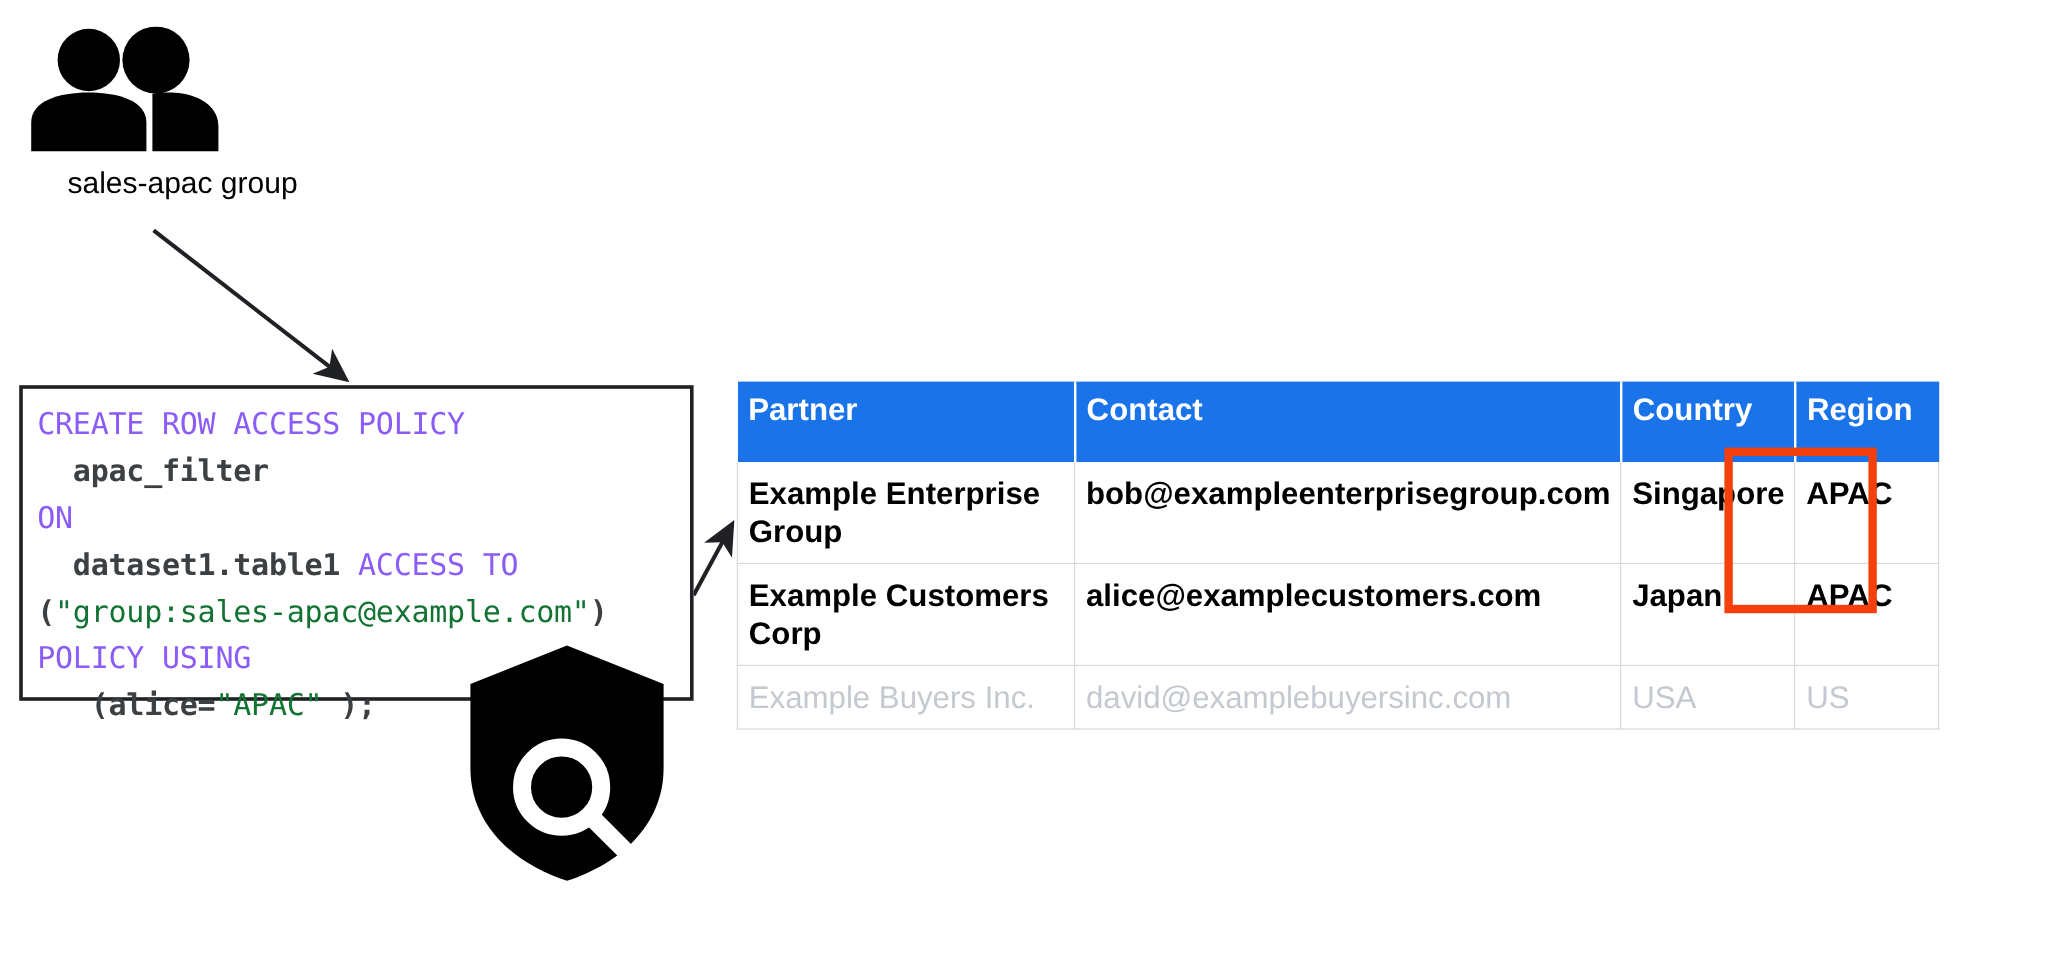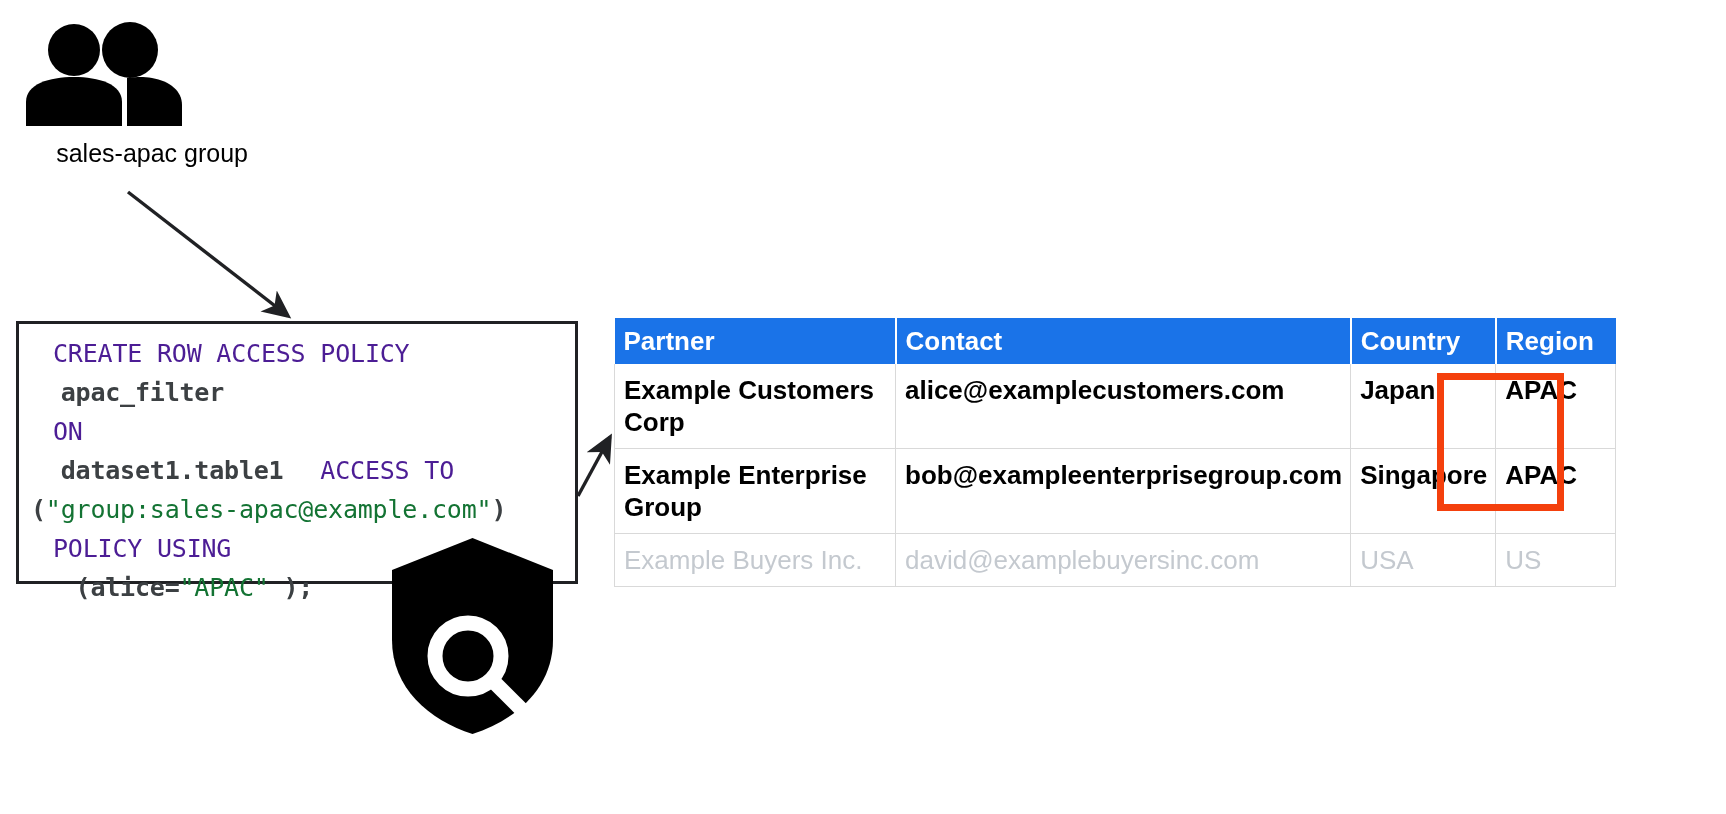--- a/index.html
+++ b/index.html
@@ -61,21 +61,21 @@
     padding: 10px 12px 0 12px;
   }
   #code-text {
     font-family: "DejaVu Sans Mono", "Liberation Mono", monospace;
     font-size: 25px;
     line-height: 39px;
     white-space: pre;
     color: #3c4043;
     letter-spacing: -0.2px;
   }
-  .kw { color: #4c1d95; margin-left: 22px; }
+  .kw { color: #8b5cf6; }
   .str { color: #137333; }
   .pln { color: #3c4043; font-weight: bold; }
 
   
   #shield-icon {
     position: absolute;
     left: 390px;
     top: 536px;
     width: 165px;
     height: 200px;
@@ -96,21 +96,21 @@
     vertical-align: top;
     padding: 10px 8px 10px 9px;
     font-size: 26px;
     line-height: 32px;
     box-sizing: border-box;
   }
   #partner-table thead th {
     background: #1a73e8;
     color: #ffffff;
     font-weight: bold;
-    height: 46px;
+    height: 67px;
     padding-top: 7px;
     padding-bottom: 7px;
     border: none;
   }
   #partner-table thead th.sep {
     border-left: 2px solid #ffffff;
   }
   #partner-table tbody td {
     border: 1px solid #d9d9d9;
     border-top: none;
@@ -195,29 +195,29 @@
   <thead>
     <tr>
       <th>Partner</th>
       <th class="sep">Contact</th>
       <th class="sep">Country</th>
       <th class="sep">Region</th>
     </tr>
   </thead>
   <tbody>
     <tr class="active">
+      <td>Example Enterprise Group</td>
+      <td>bob@exampleenterprisegroup.com</td>
+      <td>Singapore</td>
+      <td>APAC</td>
+    </tr>
+    <tr class="active">
       <td>Example Customers Corp</td>
       <td>alice@examplecustomers.com</td>
       <td>Japan</td>
-      <td>APAC</td>
-    </tr>
-    <tr class="active">
-      <td>Example Enterprise Group</td>
-      <td>bob@exampleenterprisegroup.com</td>
-      <td>Singapore</td>
       <td>APAC</td>
     </tr>
     <tr class="muted">
       <td>Example Buyers Inc.</td>
       <td>david@examplebuyersinc.com</td>
       <td>USA</td>
       <td>US</td>
     </tr>
   </tbody>
 </table>

